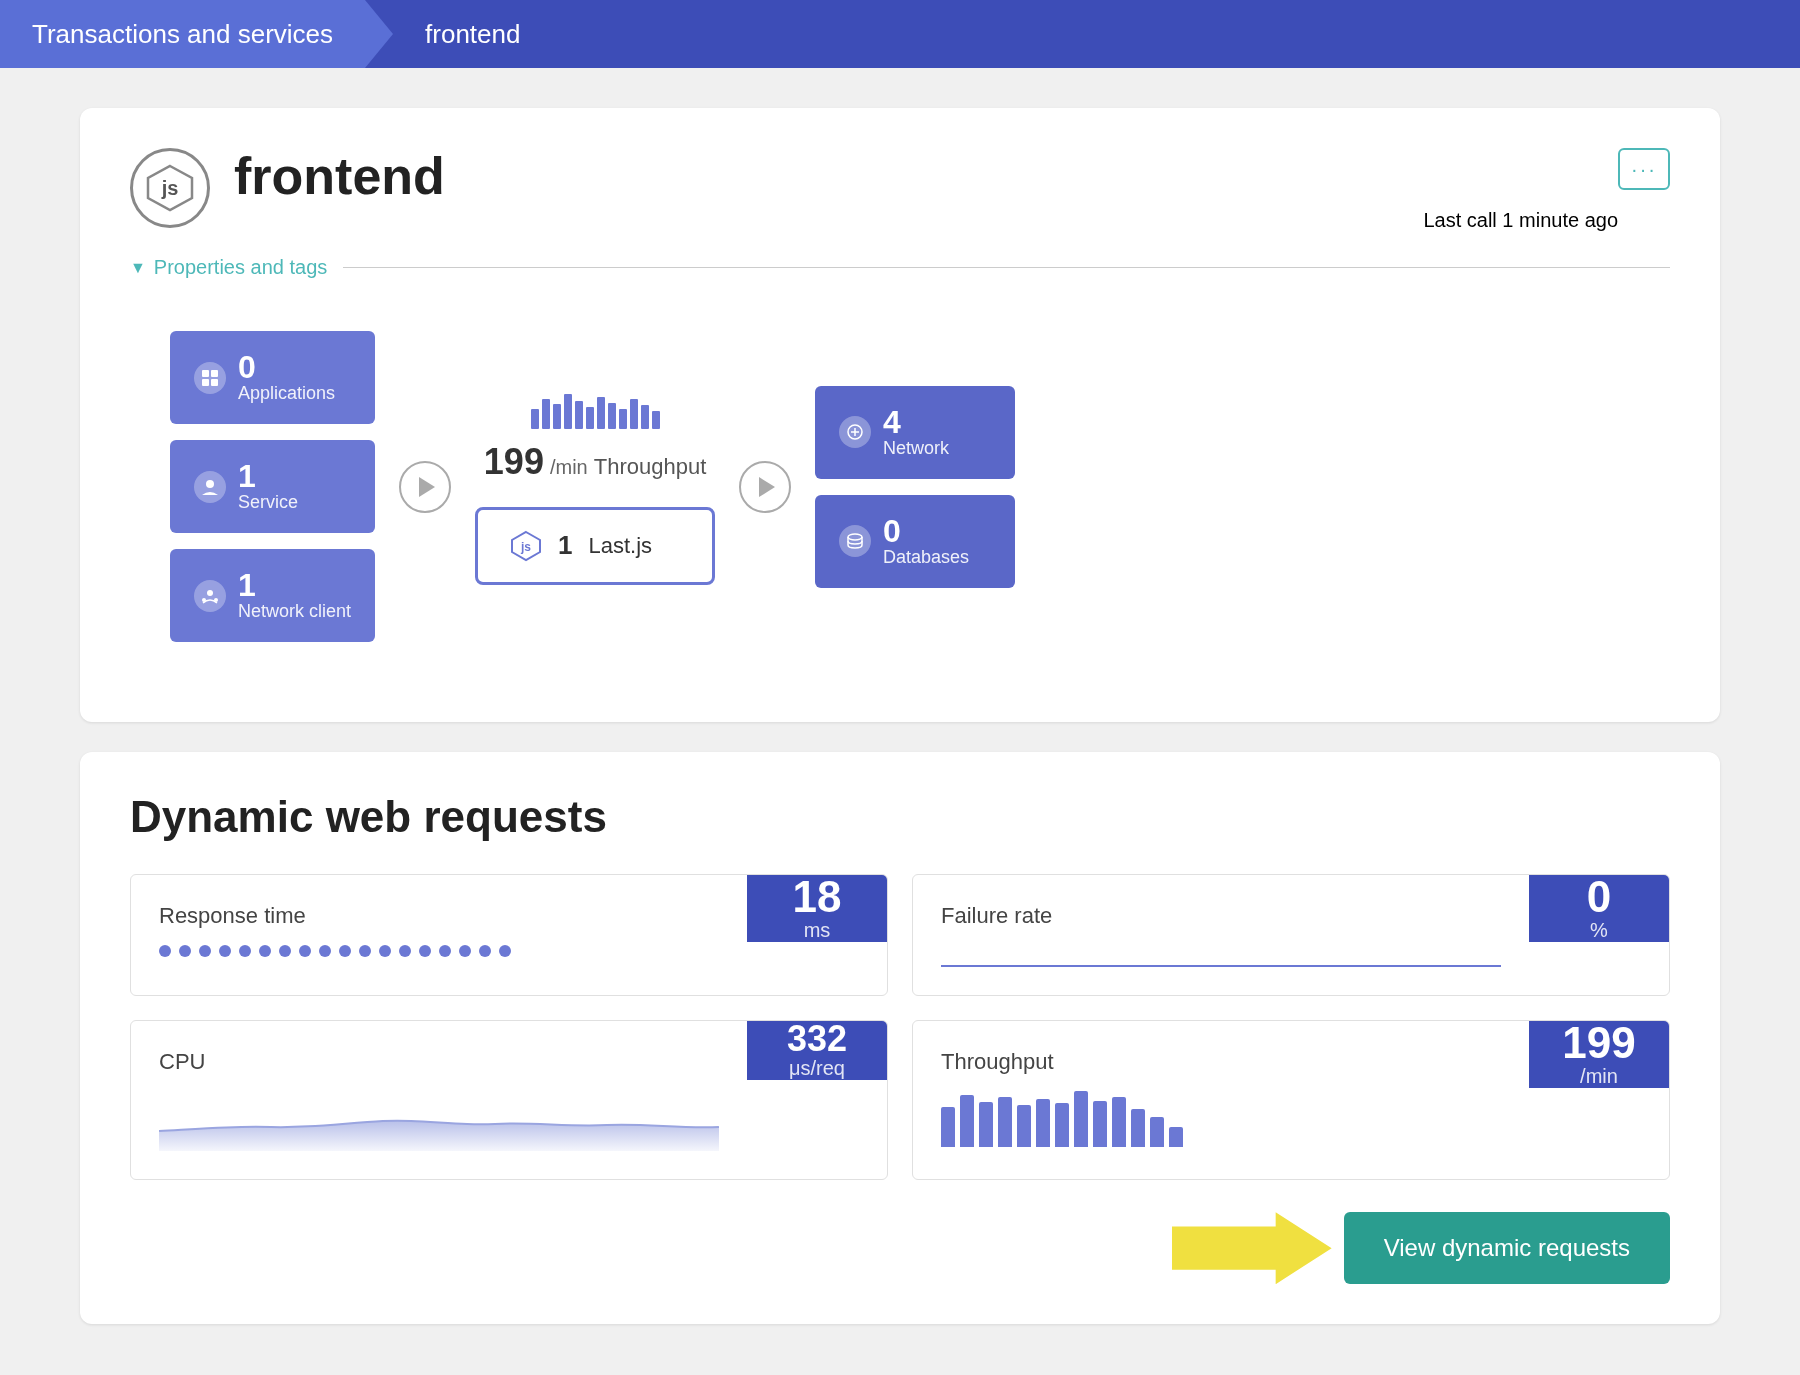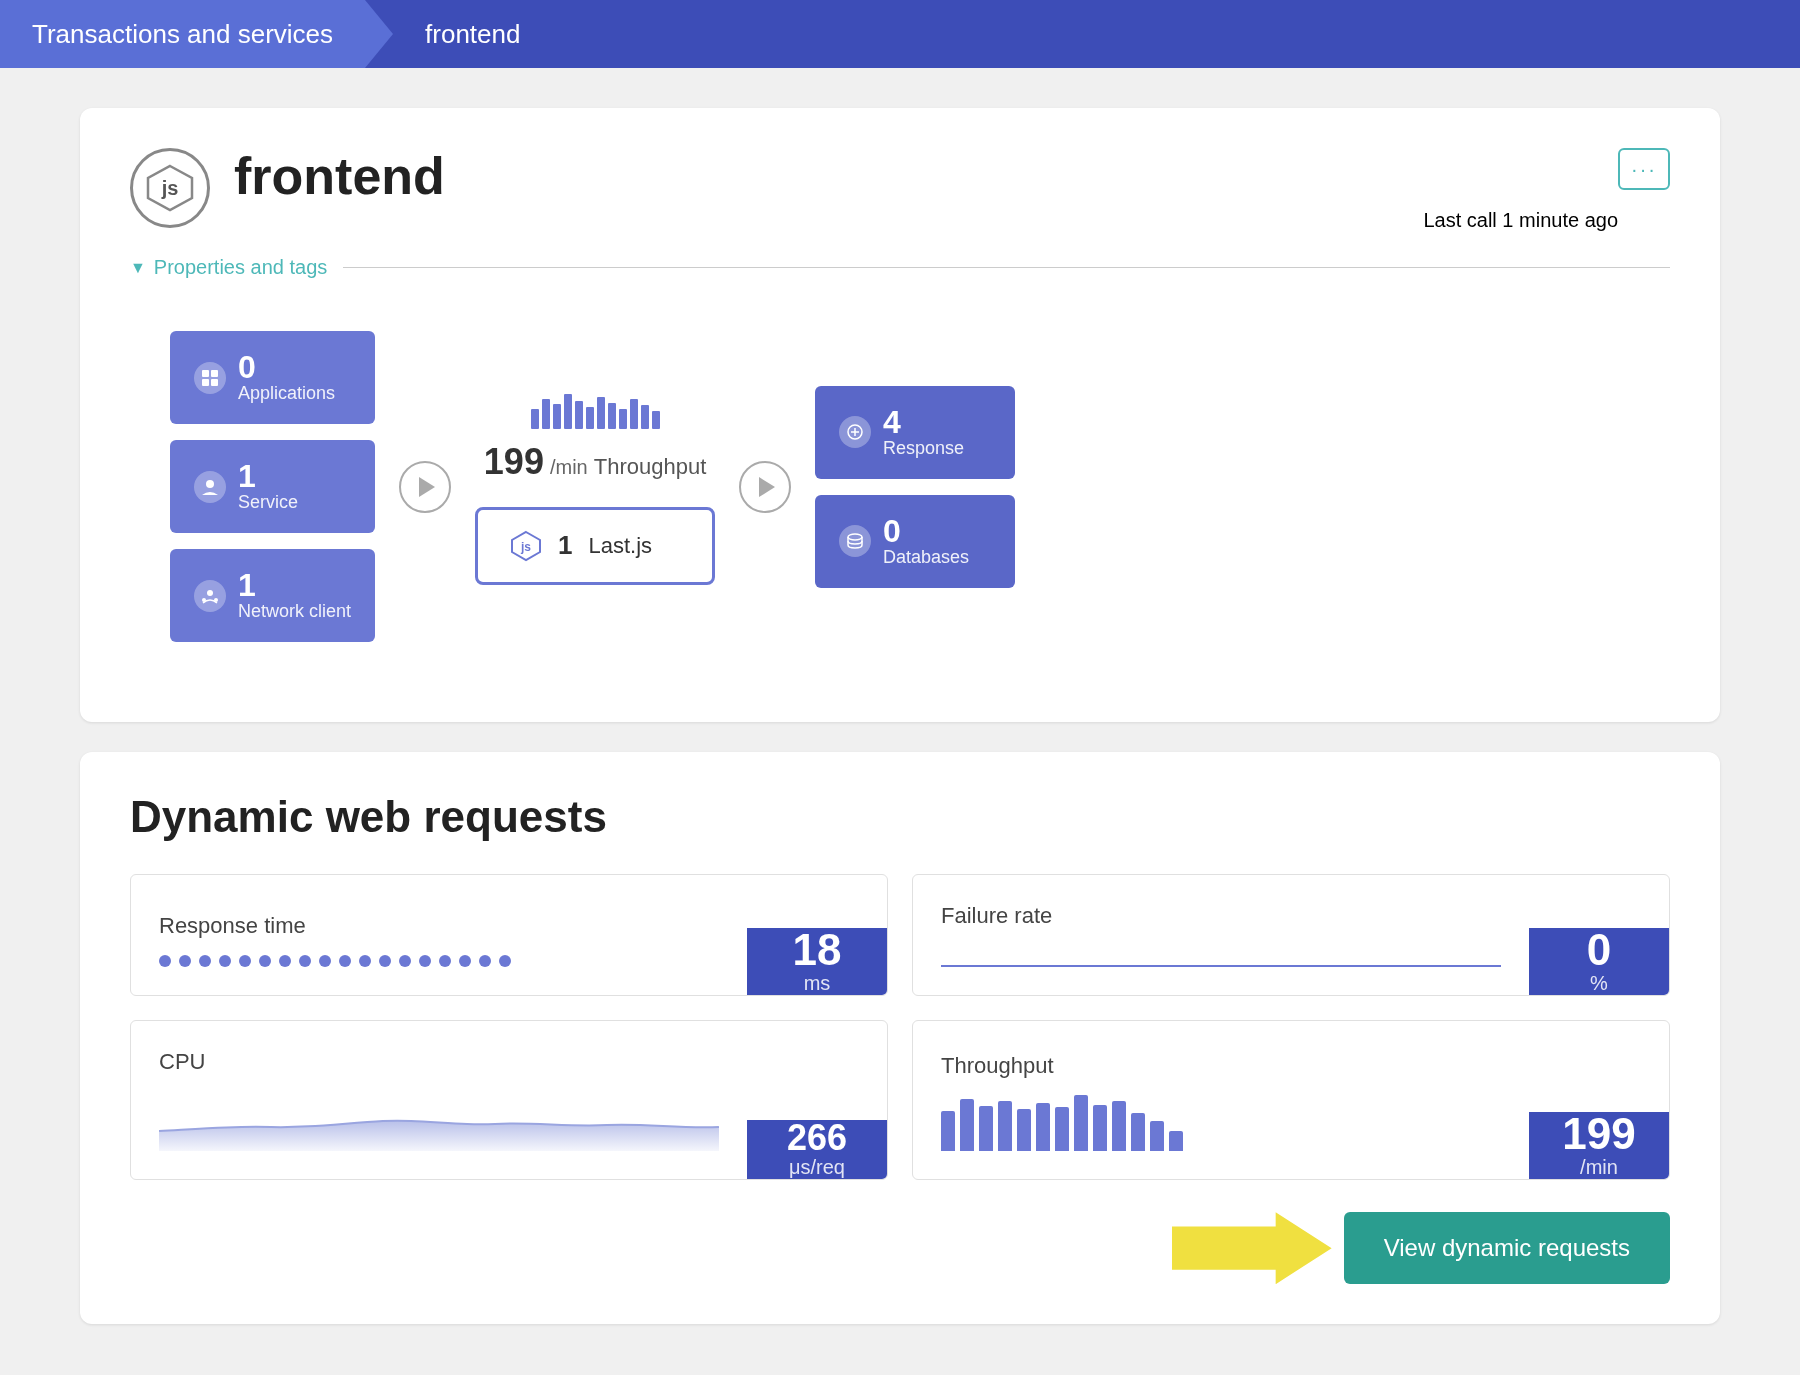--- a/index.html
+++ b/index.html
@@ -270,21 +270,21 @@
     .metrics-grid {
       display: grid;
       grid-template-columns: 1fr 1fr;
       gap: 24px;
     }
 
     .metric-card {
       border: 1px solid #e0e0e0;
       border-radius: 6px;
       display: flex;
-      align-items: flex-end;
+      align-items: flex-start;
       overflow: hidden;
       background: white;
     }
     .metric-content {
       flex: 1;
       padding: 28px 28px;
       display: flex;
       flex-direction: column;
       justify-content: space-between;
     }
@@ -505,21 +505,21 @@
       <div class="flow-right">
         <div class="flow-box-dark">
           <div class="flow-box-icon">
             <svg width="18" height="18" viewBox="0 0 18 18" fill="white">
               <circle cx="9" cy="9" r="7" fill="none" stroke="white" stroke-width="1.5"></circle>
               <path d="M5 9 L13 9 M9 5 L9 13" stroke="white" stroke-width="1.5"></path>
             </svg>
           </div>
           <div class="flow-box-text">
             <span class="flow-box-num">4</span>
-            <span class="flow-box-label">Response</span>
+            <span class="flow-box-label">Network</span>
           </div>
         </div>
         <div class="flow-box-dark">
           <div class="flow-box-icon">
             <svg width="18" height="18" viewBox="0 0 18 18" fill="none">
               <ellipse cx="9" cy="5" rx="7" ry="3" stroke="white" stroke-width="1.5"></ellipse>
               <path d="M2 5 L2 13 Q2 16 9 16 Q16 16 16 13 L16 5" stroke="white" stroke-width="1.5" fill="none"></path>
               <path d="M2 9 Q2 12 9 12 Q16 12 16 9" stroke="white" stroke-width="1.5" fill="none"></path>
             </svg>
           </div>
@@ -592,21 +592,21 @@
                   <stop offset="0%" stop-color="#9aa5e0" stop-opacity="0.7"></stop>
                   <stop offset="100%" stop-color="#9aa5e0" stop-opacity="0.1"></stop>
                 </linearGradient>
               </defs>
               <path d="M0,40 C20,38 40,35 60,36 C80,37 100,32 120,30 C140,28 160,35 180,33 C200,31 220,36 240,34 C260,32 280,38 300,36 L300,60 L0,60 Z" fill="url(#cpuGrad)"></path>
               <path d="M0,40 C20,38 40,35 60,36 C80,37 100,32 120,30 C140,28 160,35 180,33 C200,31 220,36 240,34 C260,32 280,38 300,36" fill="none" stroke="#9aa5e0" stroke-width="2"></path>
             </svg>
           </div>
         </div>
         <div class="metric-value-box">
-          <span class="metric-value" style="font-size:36px;">266</span>
+          <span class="metric-value" style="font-size:36px;">332</span>
           <span class="metric-unit">μs/req</span>
         </div>
       </div>
 
       <div class="metric-card">
         <div class="metric-content">
           <div class="metric-name">Throughput</div>
           <div class="metric-chart">
             <div class="bar-chart">
               <div class="bar-col" style="height:40px;"></div>

